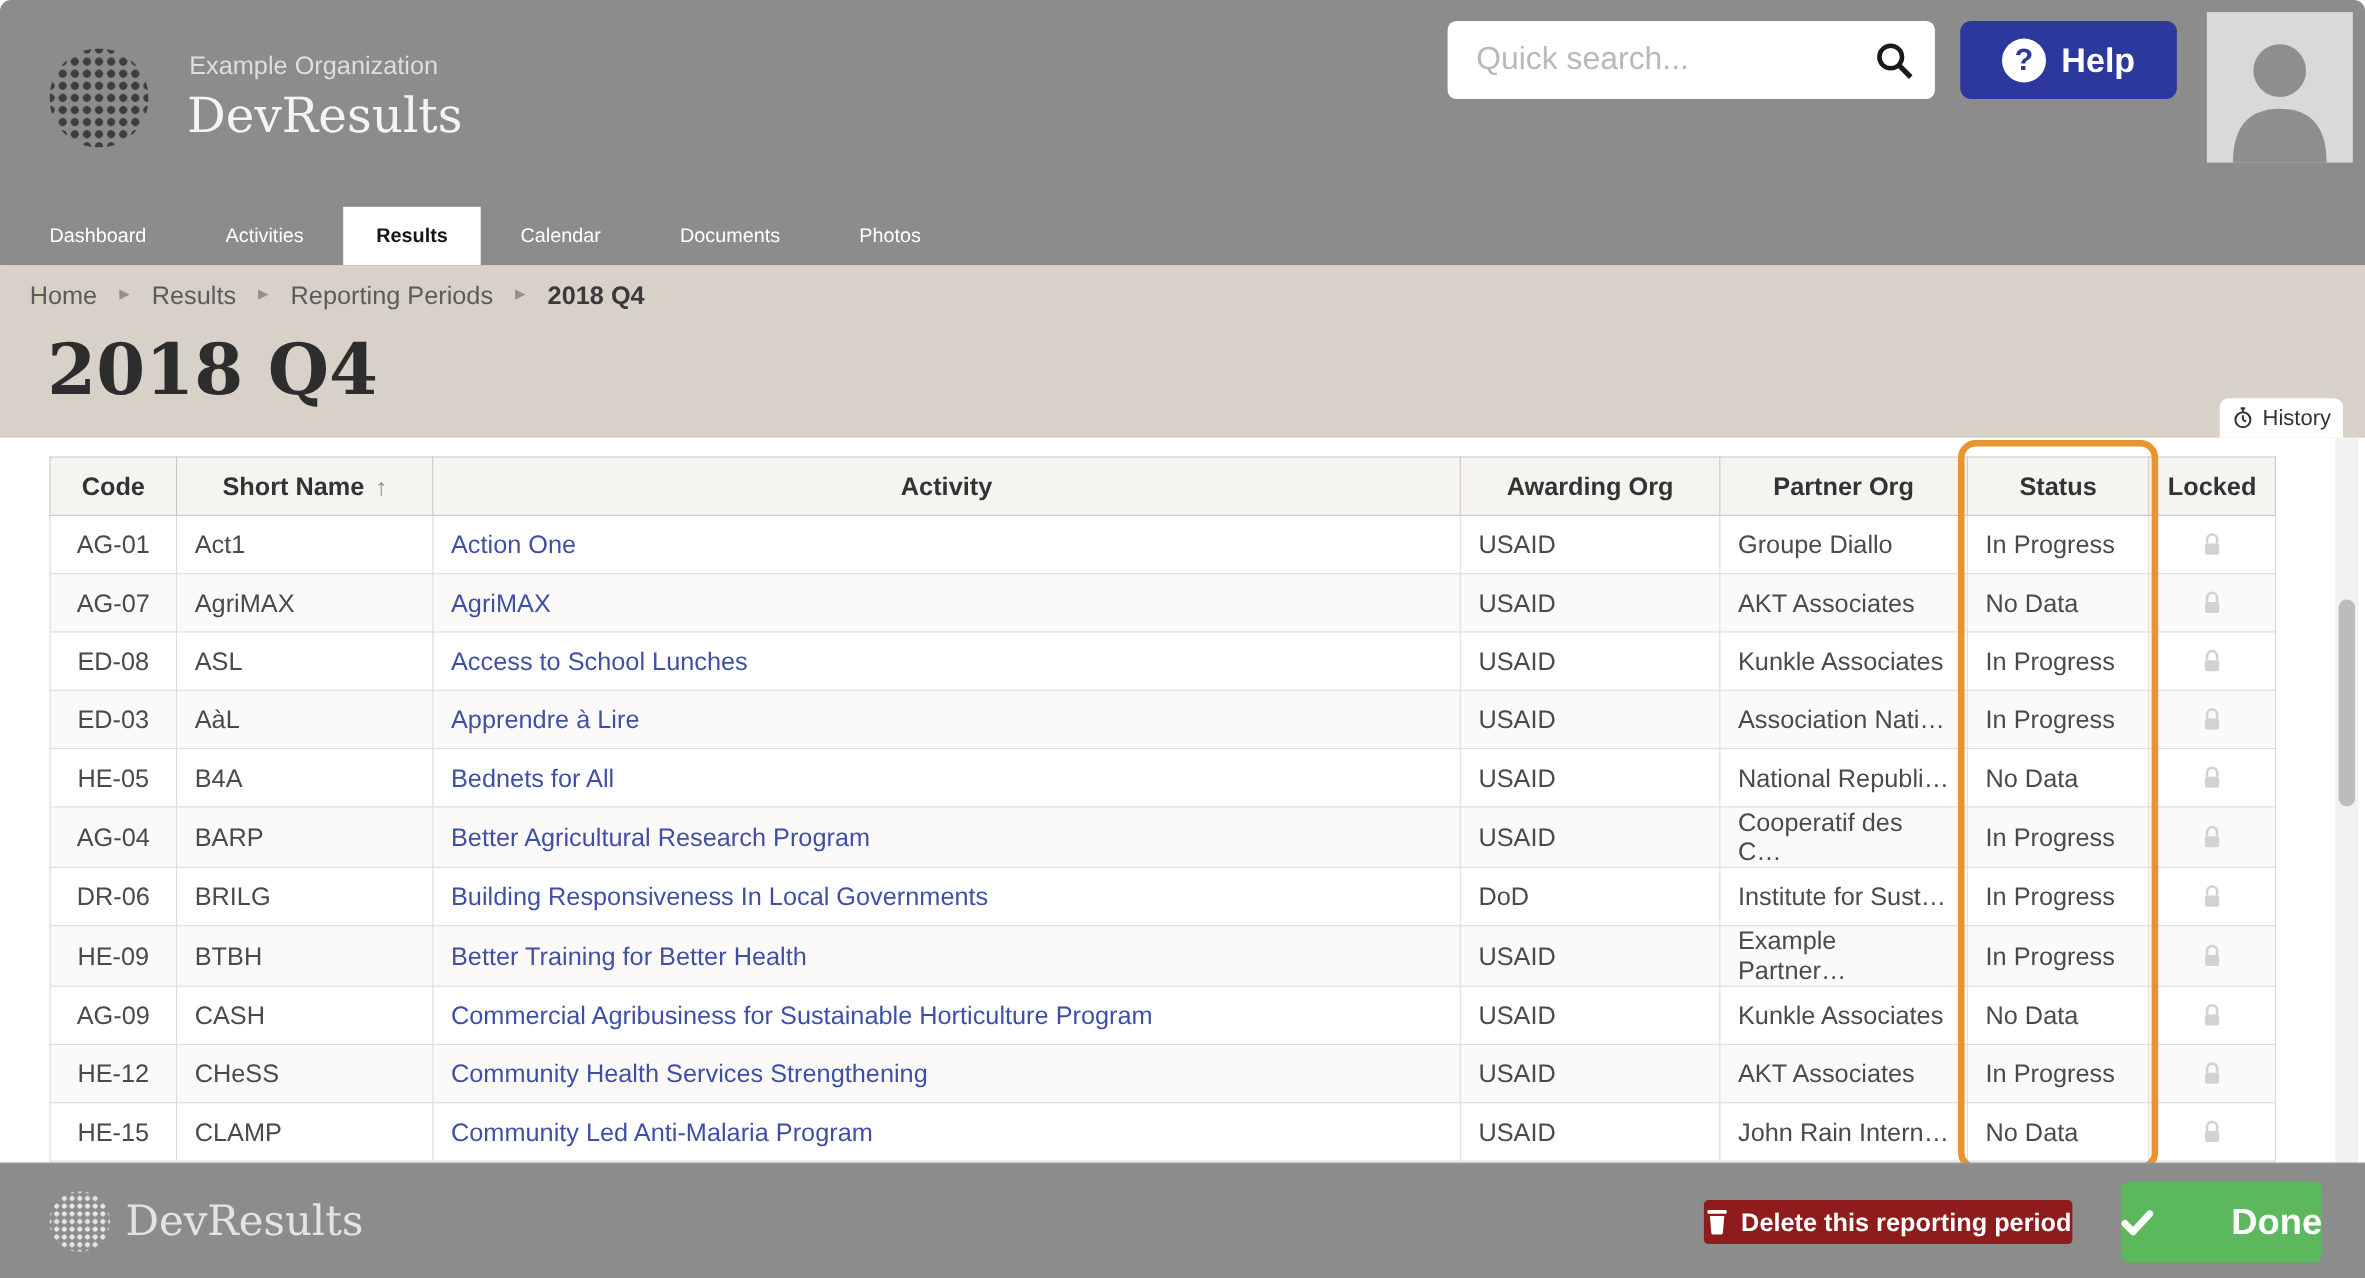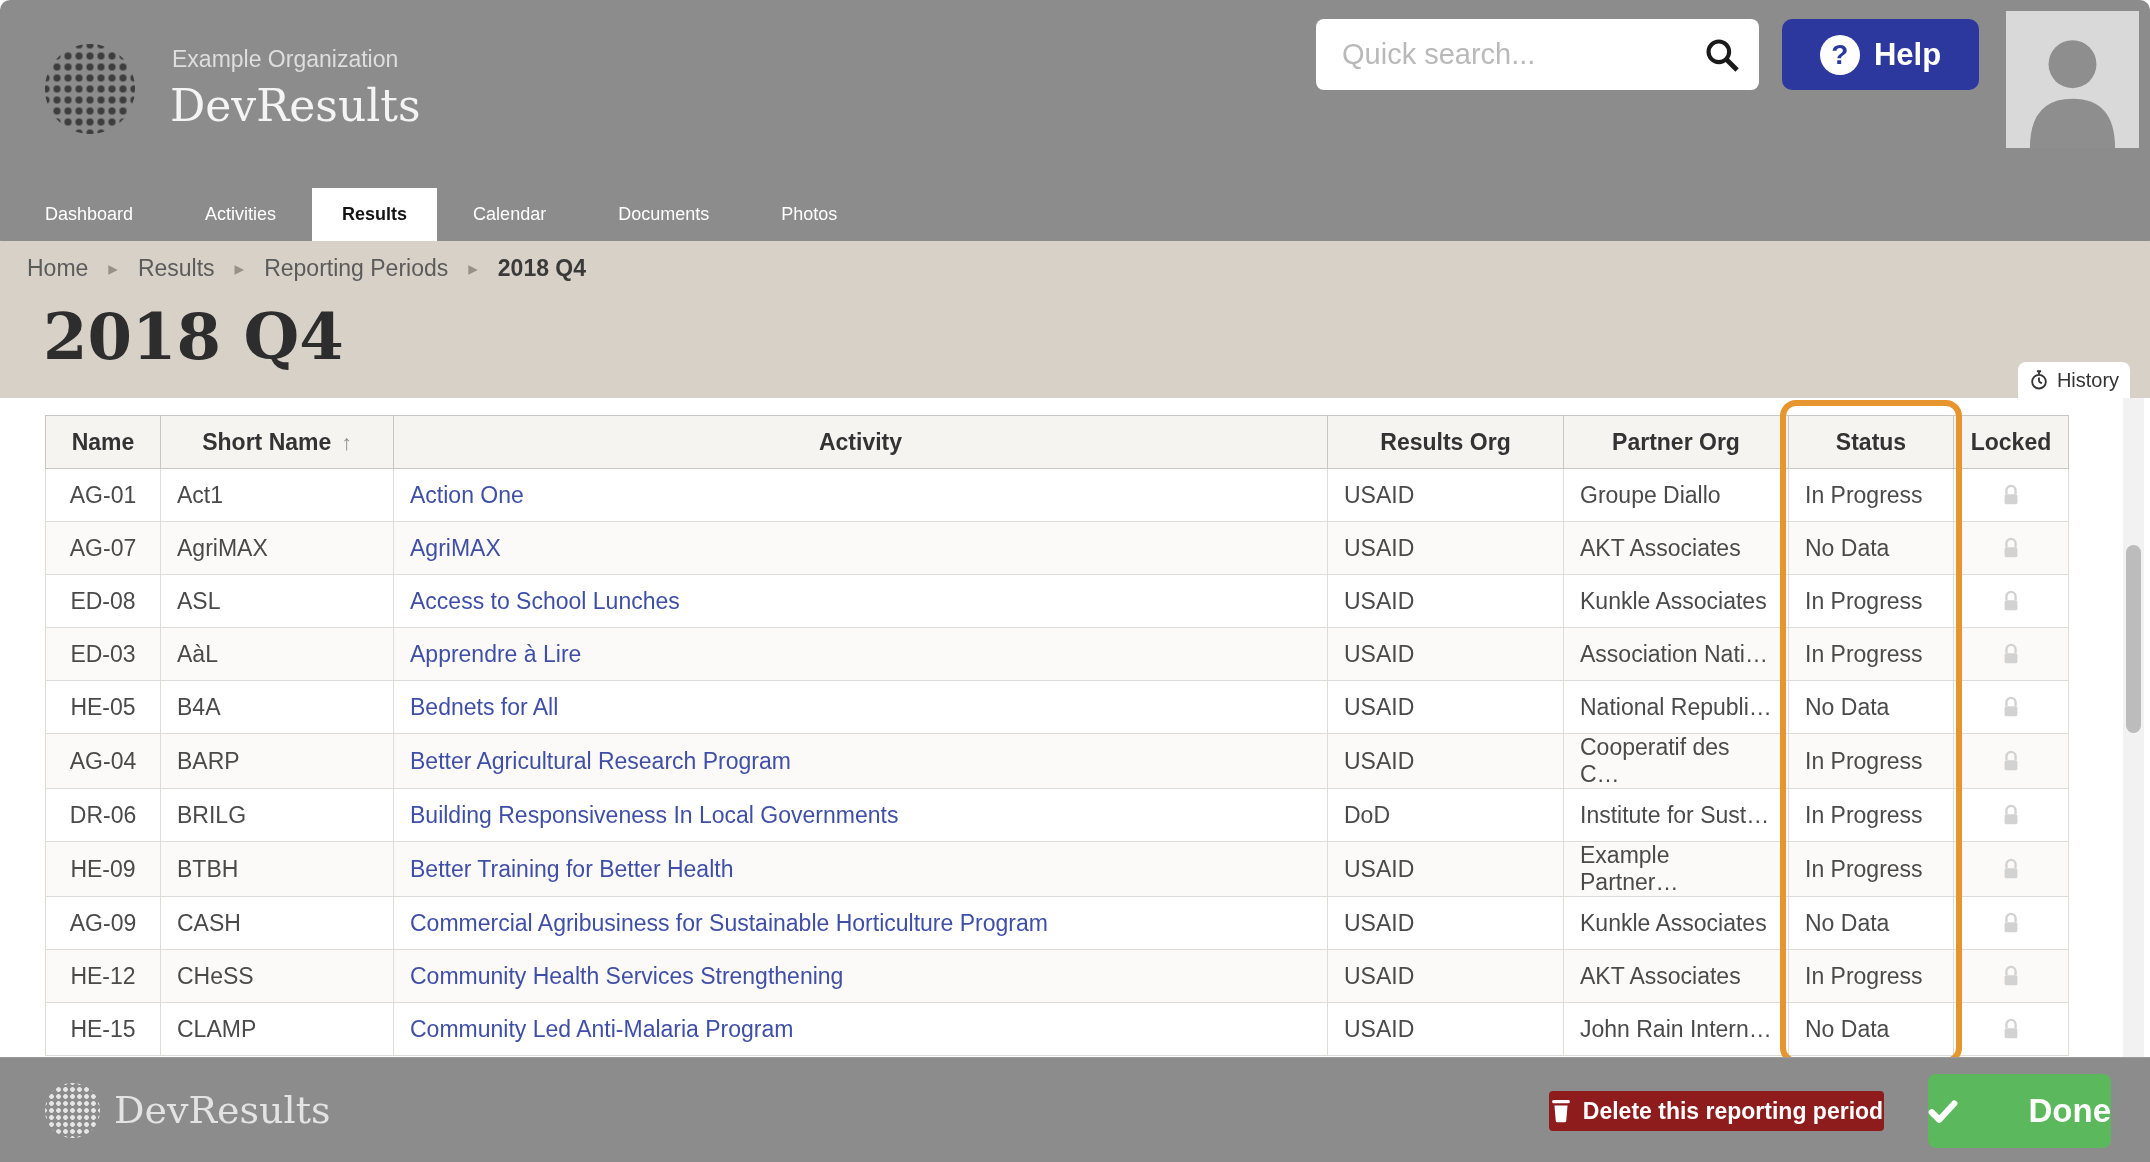--- a/index.html
+++ b/index.html
@@ -34,21 +34,21 @@
   .avatar { position:absolute; left:2006px; top:11px; width:133px; height:137px; }
 
   
   .nav { position:absolute; left:45px; top:188px; right:0; height:53px; display:flex; }
   .tab { color:#fff; font-size:18px; line-height:53px; padding:0 36px; cursor:pointer; white-space:nowrap; }
   .tab:first-child { padding-left:0; }
   .tab.active { background:#fff; color:#141414; font-weight:700; padding:0 30px; }
 
   
   .beige { position:absolute; left:0; top:241px; right:0; height:157px; background:#d8d1c8; }
-  .breadcrumb { position:absolute; left:27px; top:14px; display:flex; align-items:center; font-size:23px; color:#5b5b5b; }
+  .breadcrumb { position:absolute; left:27px; top:14px; display:flex; align-items:flex-start; font-size:23px; color:#5b5b5b; }
   .crumb { cursor:pointer; }
   .crumb.current { font-weight:700; color:#3a3a3a; cursor:default; }
   .crumb-sep { margin:0 20px; font-size:19px; color:#97918a; }
   .page-title { position:absolute; left:43px; top:58px; font-size:64px; font-weight:700;
     color:#2d2d2d; font-family:"DejaVu Serif","Liberation Serif",serif; }
 
   .history-tab { position:absolute; left:2018px; top:362px; width:112px; height:36px; background:#fff;
     border-radius:8px 8px 0 0; display:flex; align-items:center; justify-content:center; gap:8px;
     font-size:20px; color:#333; cursor:pointer; }
 
@@ -154,24 +154,24 @@
       <col style="width:115px">
         <col style="width:233px">
         <col style="width:934px">
       <col style="width:236px">
         <col style="width:225px">
         <col style="width:165px">
         <col style="width:115px">
     </colgroup>
     <thead>
       <tr>
-        <th>Name</th>
+        <th>Code</th>
         <th><span>Short Name</span><span class="sort-arrow">↑</span></th>
         <th>Activity</th>
-        <th>Results Org</th>
+        <th>Awarding Org</th>
         <th>Partner Org</th>
         <th>Status</th>
         <th>Locked</th>
       </tr>
     </thead>
     <tbody>
       <tr>
         <td class="c-code">AG-01</td>
         <td>Act1</td>
         <td><a class="activity-link">Action One</a></td>

